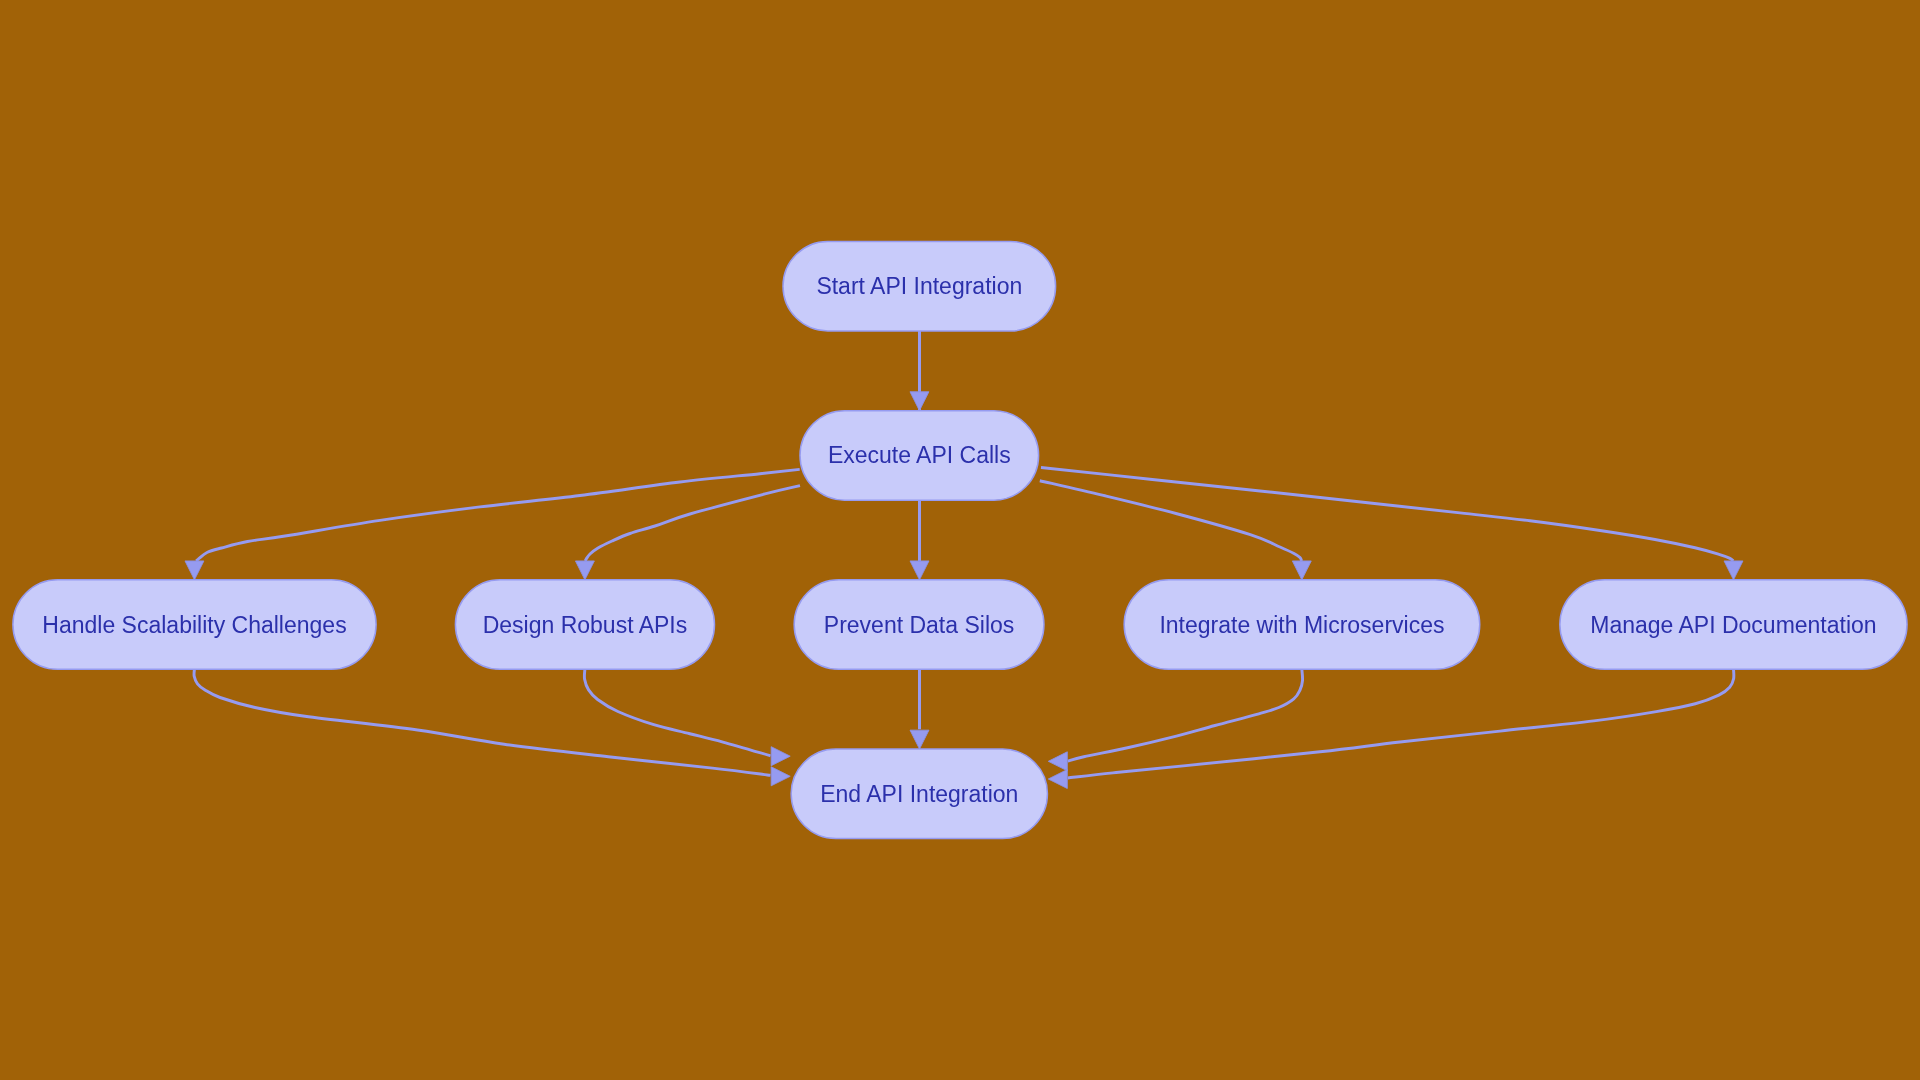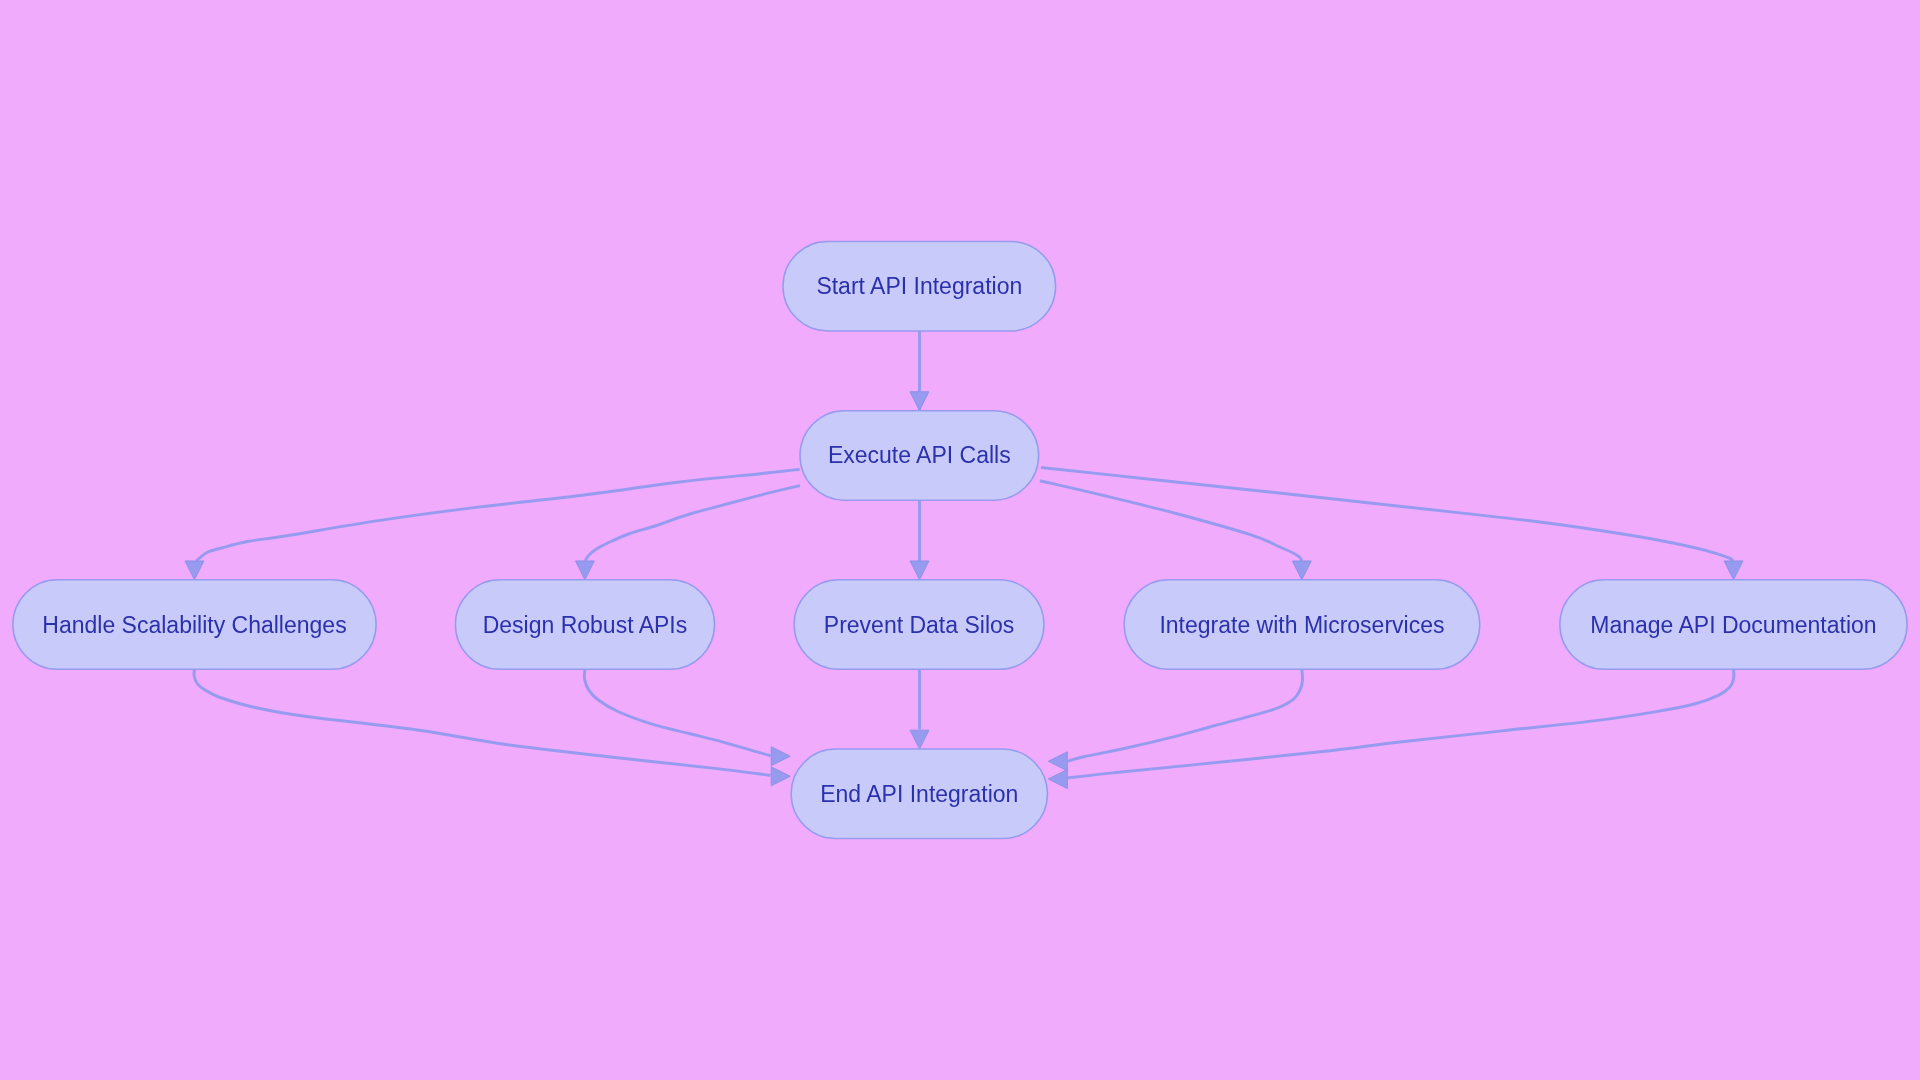--- a/index.html
+++ b/index.html
@@ -1,19 +1,19 @@
 <!DOCTYPE html>
 <html><head>
 <meta charset="utf-8">
 <title>API Integration Flowchart</title>
 <style>
   html,body{margin:0;padding:0;background:#ffffff;}
   body{width:1920px;height:1080px;overflow:hidden;
        font-family:"Liberation Sans",sans-serif;}
-  #canvas{position:relative;width:1920px;height:1080px;background:#f0abfc;overflow:hidden;}
+  #canvas{position:relative;width:1920px;height:1080px;background:#a16207;overflow:hidden;}
   svg#flow{position:absolute;left:0;top:0;width:1920px;height:1080px;display:block;
            shape-rendering:geometricPrecision;}
   .node-shape{stroke-width:1.5px;}
   .node-label{font-family:"Liberation Sans",sans-serif;font-size:23px;
               text-anchor:middle;letter-spacing:0px;}
   .edge-path{fill:none;stroke-width:2.95px;stroke-linecap:butt;stroke-linejoin:round;}
   .arrow-head{stroke-width:0.9px;stroke-linejoin:miter;}
 </style>
 </head>
 <body>

